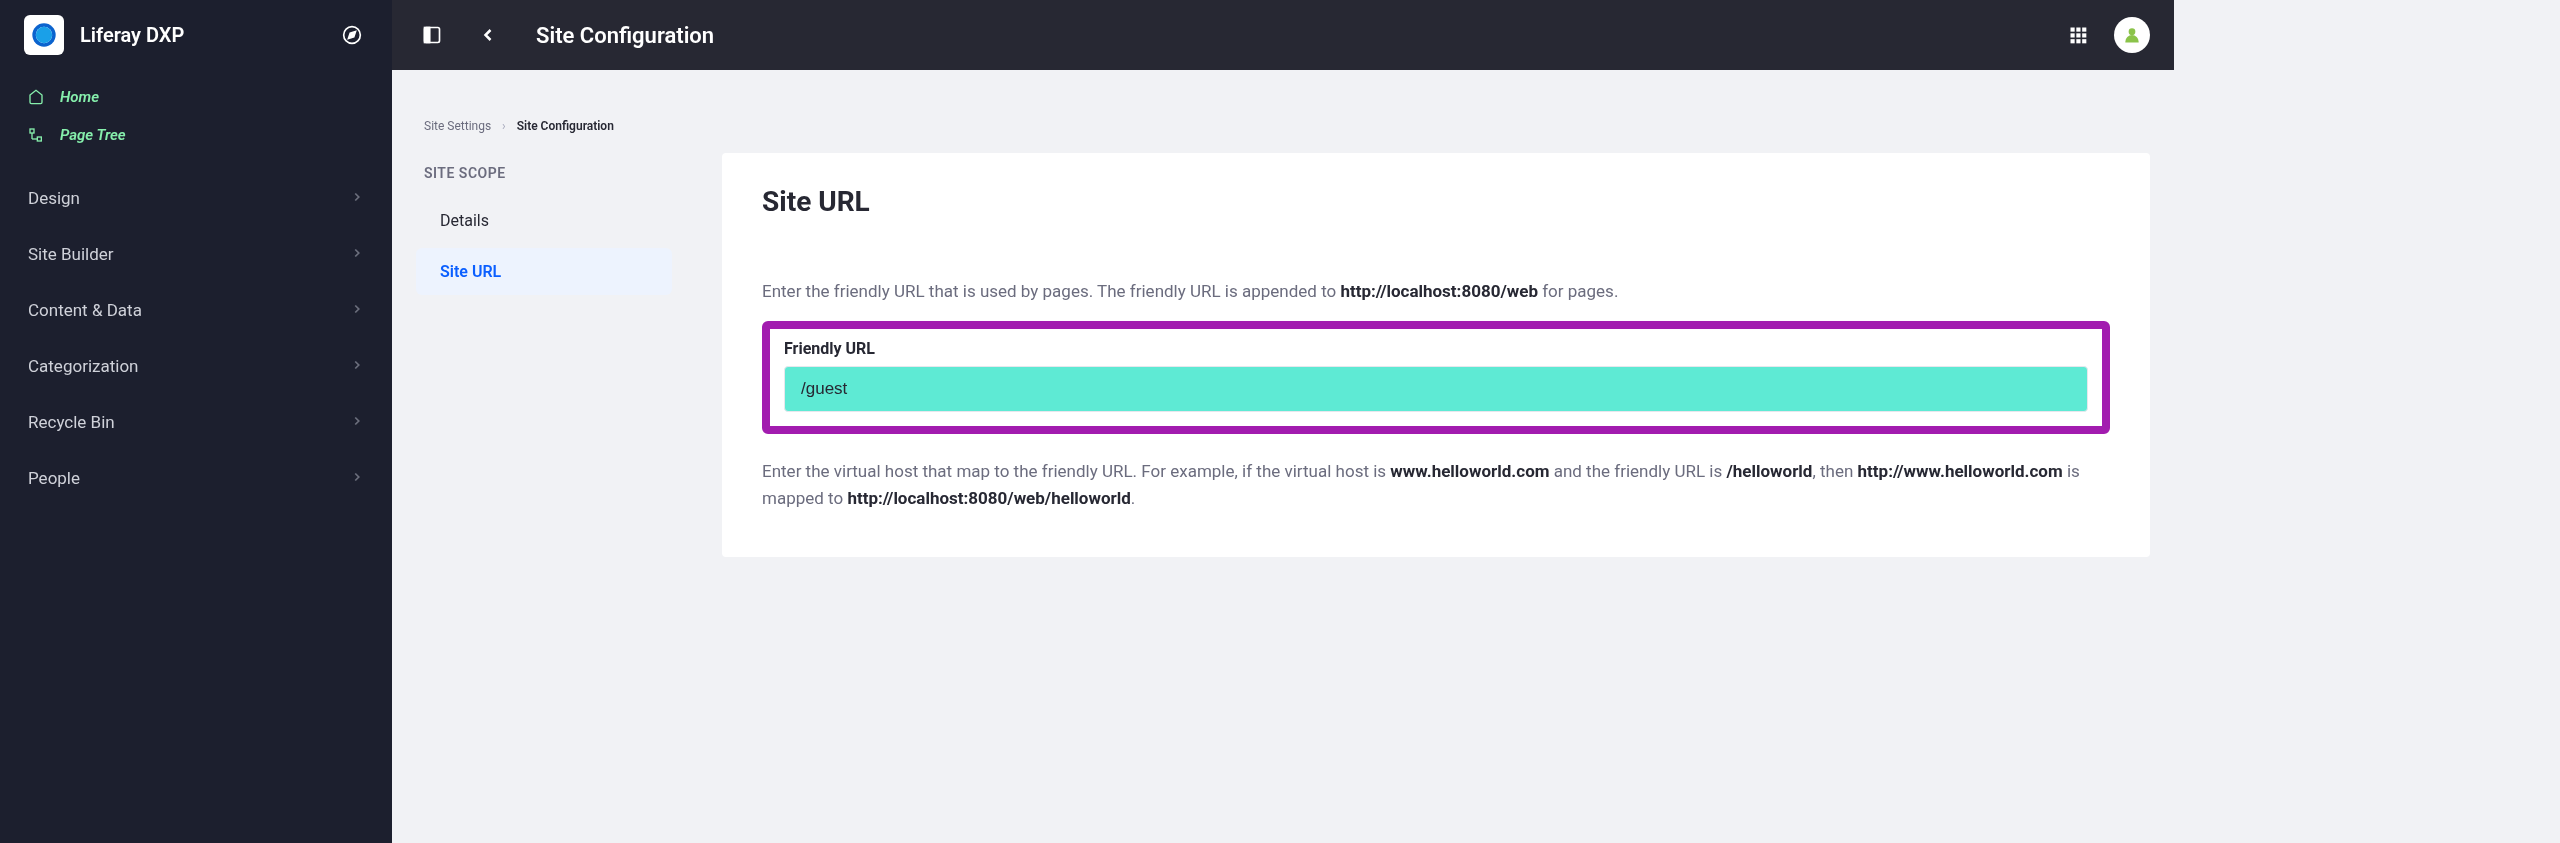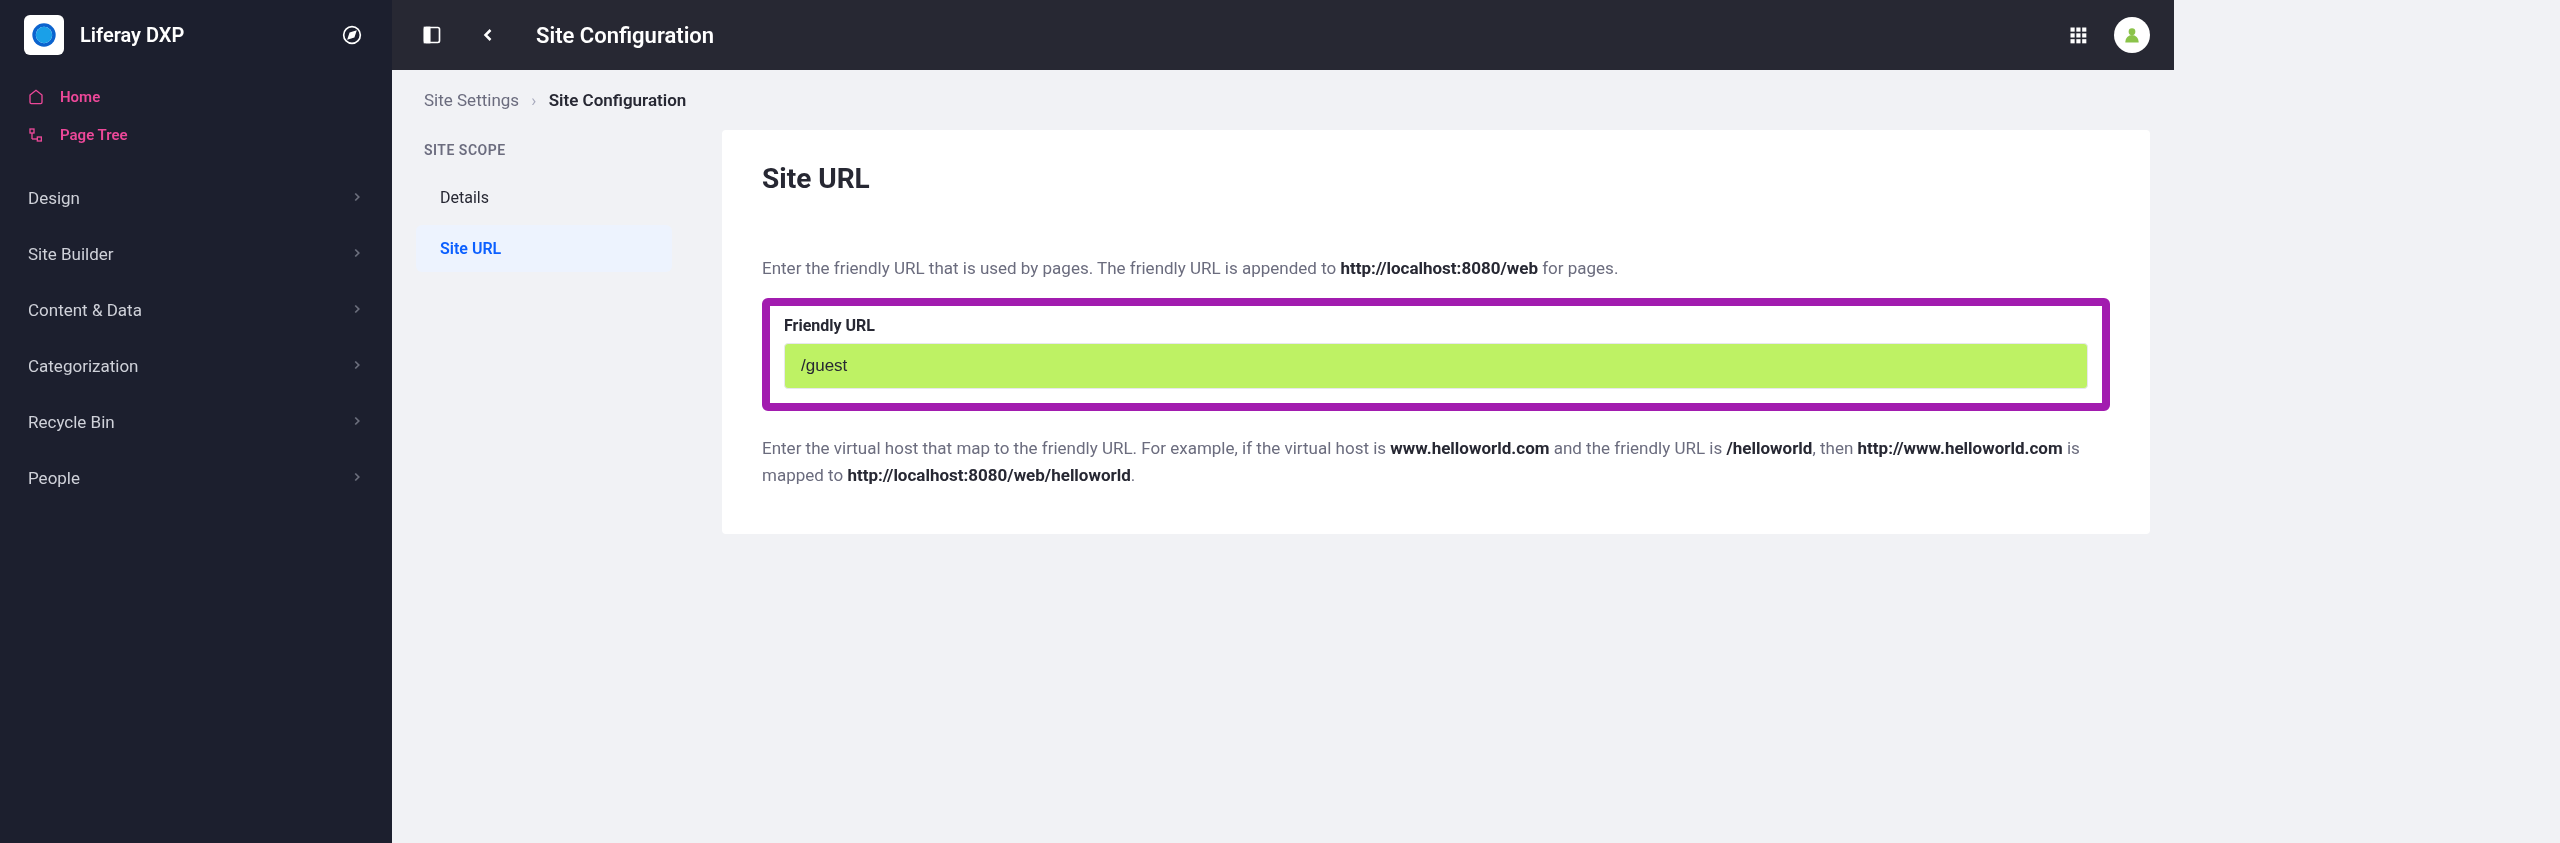--- a/index.html
+++ b/index.html
@@ -44,21 +44,22 @@
     }
     
     .sidebar-items { padding: 8px 0; }
     .sidebar-item {
       display: flex;
       align-items: center;
       padding: 10px 28px;
       cursor: pointer;
       font-size: 15px;
       font-weight: 600;
-      color: #ec4899;
+      color: #86efac;
+      font-style: italic;
     }
     .sidebar-item .icon { width: 18px; height: 18px; margin-right: 14px; display: inline-flex; align-items: center; }
     
     .sidebar-menu { padding: 8px 0; }
     .sidebar-menu-item {
       display: flex;
       align-items: center;
       justify-content: space-between;
       padding: 18px 28px;
       cursor: pointer;
@@ -89,22 +90,23 @@
       width: 36px; height: 36px;
       background: #fff;
       border-radius: 50%;
       display: flex; align-items: center; justify-content: center;
     }
     
     
     .content-area { flex: 1; display: flex; flex-direction: column; overflow: auto; }
     .breadcrumb {
       padding: 20px 32px 8px;
-      font-size: 17px;
+      font-size: 12px;
       color: #6b6c7e;
+      margin-top: 29px;
     }
     .breadcrumb .sep { margin: 0 8px; color: #a7a9bc; }
     .breadcrumb .current { color: #272833; font-weight: 600; }
     
     .content-body { display: flex; padding: 12px 24px; gap: 50px; }
     
     .scope-nav {
       width: 256px;
       flex-shrink: 0;
     }
@@ -145,21 +147,21 @@
       padding: 10px 14px 14px;
       margin: 16px 0 24px;
     }
     .field-label { font-size: 16px; font-weight: 700; color: #272833; margin-bottom: 8px; display: block; }
     .field-input {
       width: 100%;
       padding: 12px 16px;
       font-size: 17px;
       border: 1px solid #e7e7ed;
       border-radius: 4px;
-      background: #bef264;
+      background: #5eead4;
       color: #272833;
     }
   </style>
 </head>
 <body>
 
 <div class="layout">
 
   <aside class="sidebar">
     <div class="sidebar-header">

